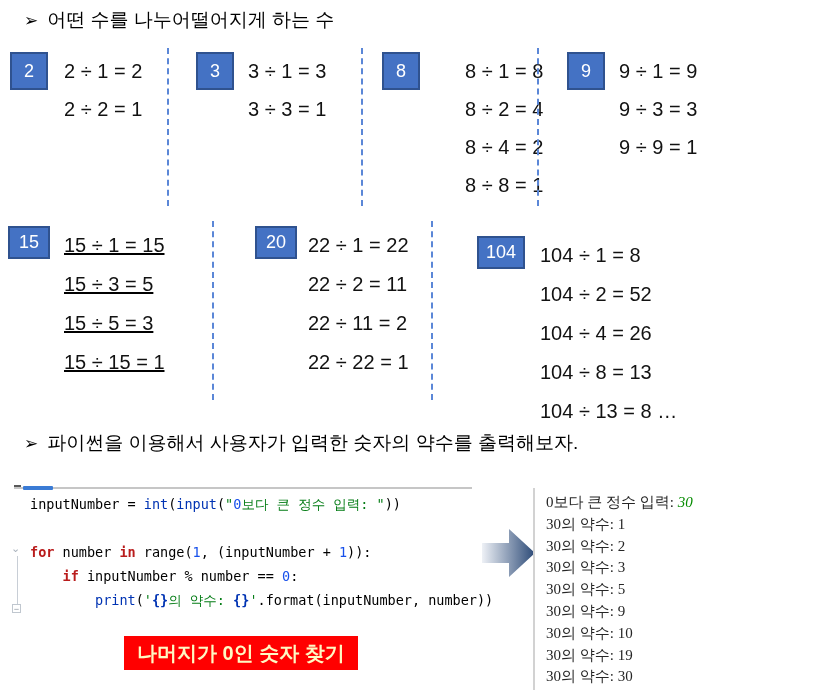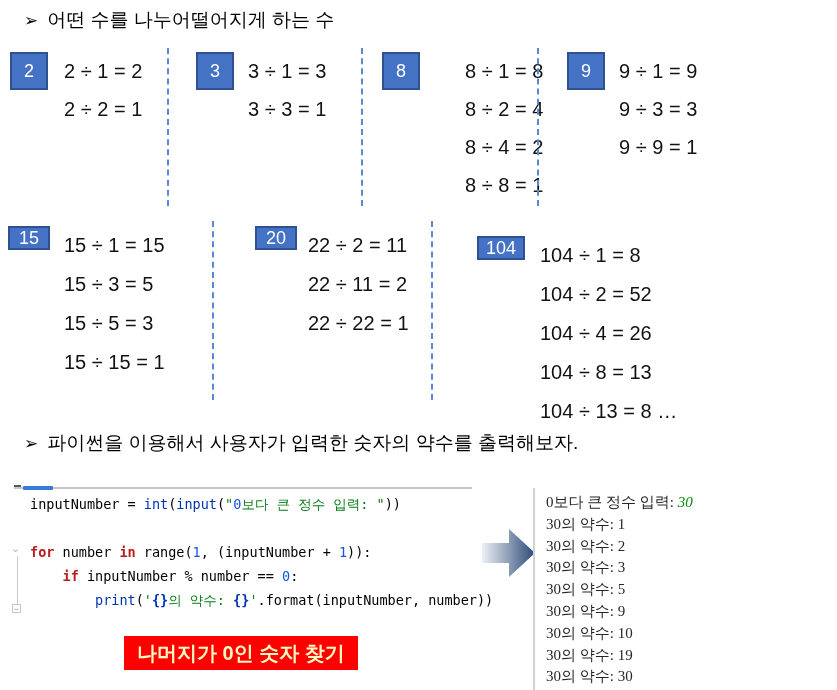--- a/index.html
+++ b/index.html
@@ -10,30 +10,30 @@
   .heading{position:absolute;font-size:19px;color:#000;white-space:nowrap;}
   .h1{left:24px;top:7px;}
   .h2{left:24px;top:430px;}
   .bullet{margin-right:9px;font-size:17px;}
 
   
   .group{position:absolute;}
   .sq{display:flex;align-items:center;justify-content:center;background:#4472C4;
       border:2px solid #2F528F;color:#fff;box-sizing:border-box;padding:0 7px;white-space:nowrap;}
   .row0 .sq{height:38px;min-width:38px;font-size:18px;}
-  .row1 .sq{height:24px;min-width:42px;font-size:18px;}
+  .row1 .sq{height:33px;min-width:42px;font-size:18px;}
   .eqs{position:absolute;top:0;}
   .eq{white-space:nowrap;color:#121212;}
   .row0 .eq{line-height:38px;font-size:20px;}
   .row1 .eq{line-height:39px;font-size:20px;}
   .r0g0{left:10px;top:52px;}  .r0g0 .eqs{left:54px;}
   .r0g1{left:196px;top:52px;} .r0g1 .eqs{left:52px;}
   .r0g2{left:382px;top:52px;} .r0g2 .eqs{left:40px;margin-left:43px;}
   .r0g3{left:567px;top:52px;} .r0g3 .eqs{left:52px;}
-  .r1g0{left:8px;top:226px;}  .r1g0 .eqs{left:56px;}
+  .r1g0{left:8px;top:226px;}  .r1g0 .eqs{left:56px;text-decoration:underline;}
   .r1g1{left:255px;top:226px;}.r1g1 .eqs{left:53px;}
   .r1g2{left:477px;top:236px;}.r1g2 .eqs{left:63px;}
 
   .divider{position:absolute;width:0;border-left:2px dashed #5B87D7;}
   .d0{left:167px;top:48px;height:158px;}
   .d1{left:361px;top:48px;height:158px;}
   .d2{left:537px;top:48px;height:158px;}
   .d3{left:212px;top:221px;height:179px;}
   .d4{left:431px;top:221px;height:179px;}
 
@@ -116,20 +116,21 @@
         <div class="eqs">
           <div class="eq">15 ÷ 1 = 15</div>
           <div class="eq">15 ÷ 3 = 5</div>
           <div class="eq">15 ÷ 5 = 3</div>
           <div class="eq">15 ÷ 15 = 1</div>
         </div>
       </div>
       <div class="group r1g1">
         <div class="sq">20</div>
         <div class="eqs">
+          <div class="eq">22 ÷ 1 = 22</div>
           <div class="eq">22 ÷ 2 = 11</div>
           <div class="eq">22 ÷ 11 = 2</div>
           <div class="eq">22 ÷ 22 = 1</div>
         </div>
       </div>
       <div class="group r1g2">
         <div class="sq">104</div>
         <div class="eqs">
           <div class="eq">104 ÷ 1 = 8</div>
           <div class="eq">104 ÷ 2 = 52</div>

